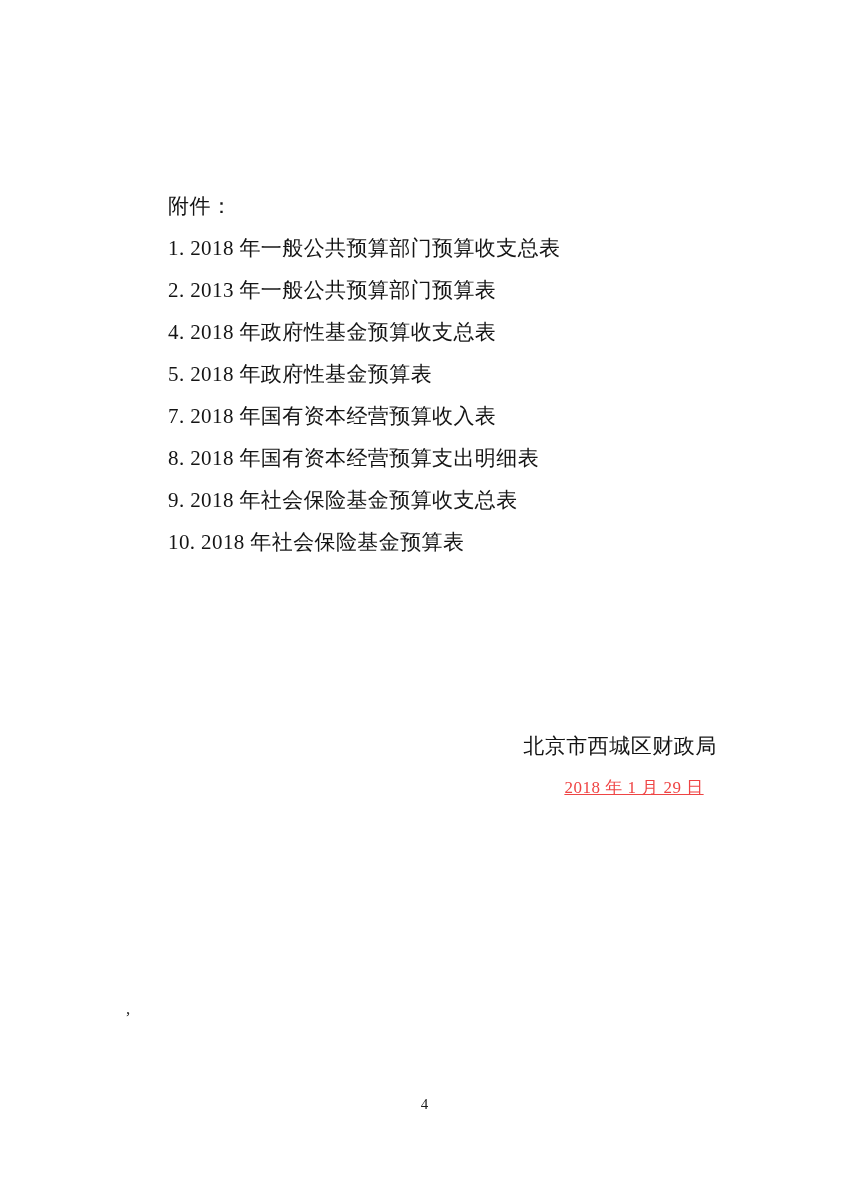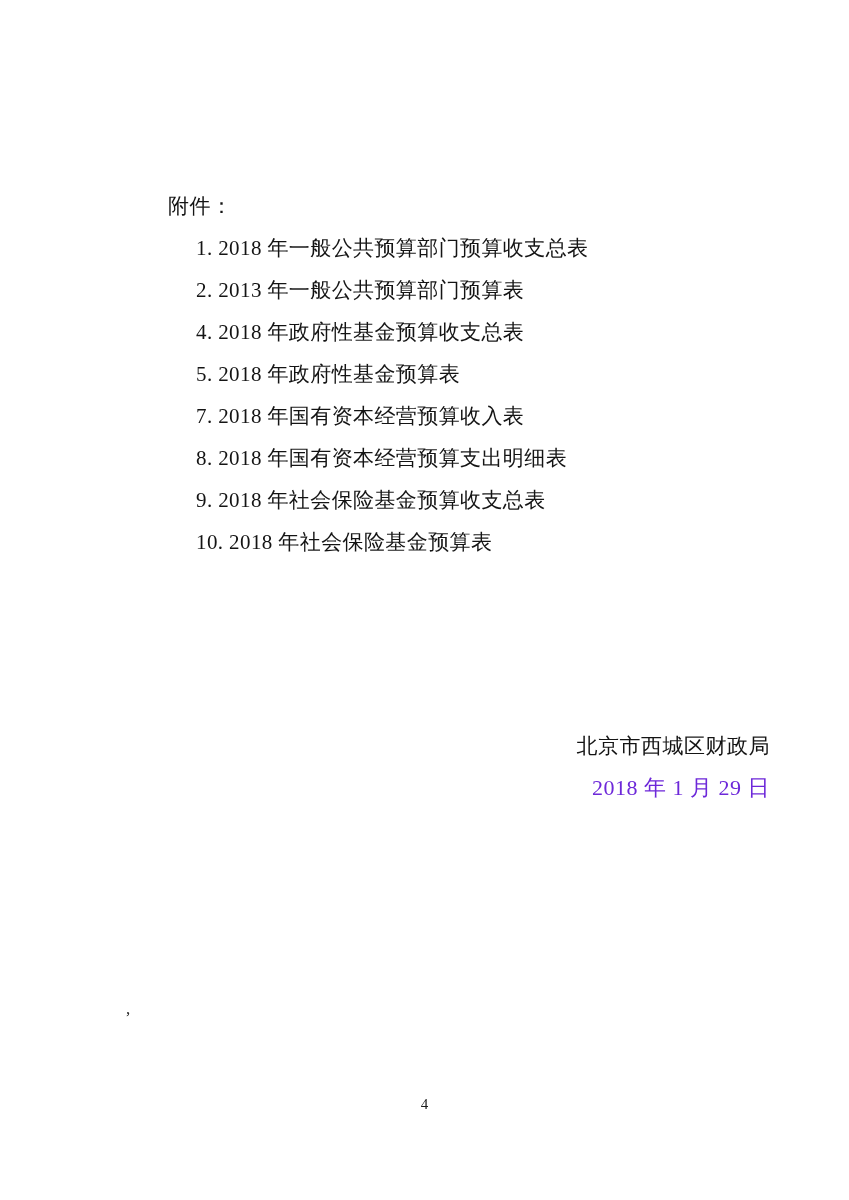--- a/index.html
+++ b/index.html
@@ -38,43 +38,43 @@
     list-style: none;
     margin: 0;
     padding: 0;
   }
   .attachment-item {
     font-size: 21px;
     line-height: 42px;
     letter-spacing: 0.4px;
     color: #141414;
     white-space: pre;
-    margin-left: 28px;
   }
   .signature-block {
     position: absolute;
     left: 470px;
     top: 725px;
     width: 300px;
-    text-align: right;
+    text-align: center;
   }
   .signature-org {
     font-size: 21px;
     line-height: 42px;
     letter-spacing: 0.5px;
     color: #141414;
     white-space: pre;
   }
   .signature-date {
-    font-size: 22px;
+    font-size: 17px;
     line-height: 42px;
     letter-spacing: 0.5px;
-    color: #6d28d9;
+    color: #ef4444;
     white-space: pre;
     padding-left: 28px;
+    text-decoration: underline;
   }
   .stray-mark {
     position: absolute;
     left: 126px;
     top: 1000px;
     font-size: 17px;
     line-height: 17px;
     color: #2b2b2b;
   }
   .page-number {

